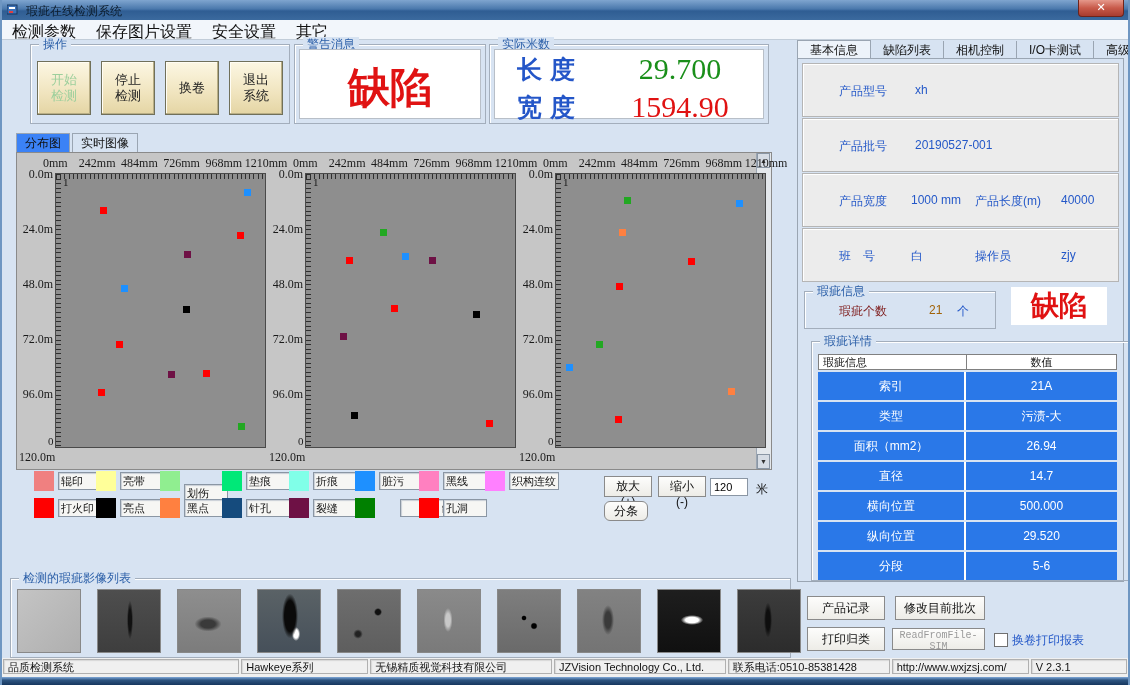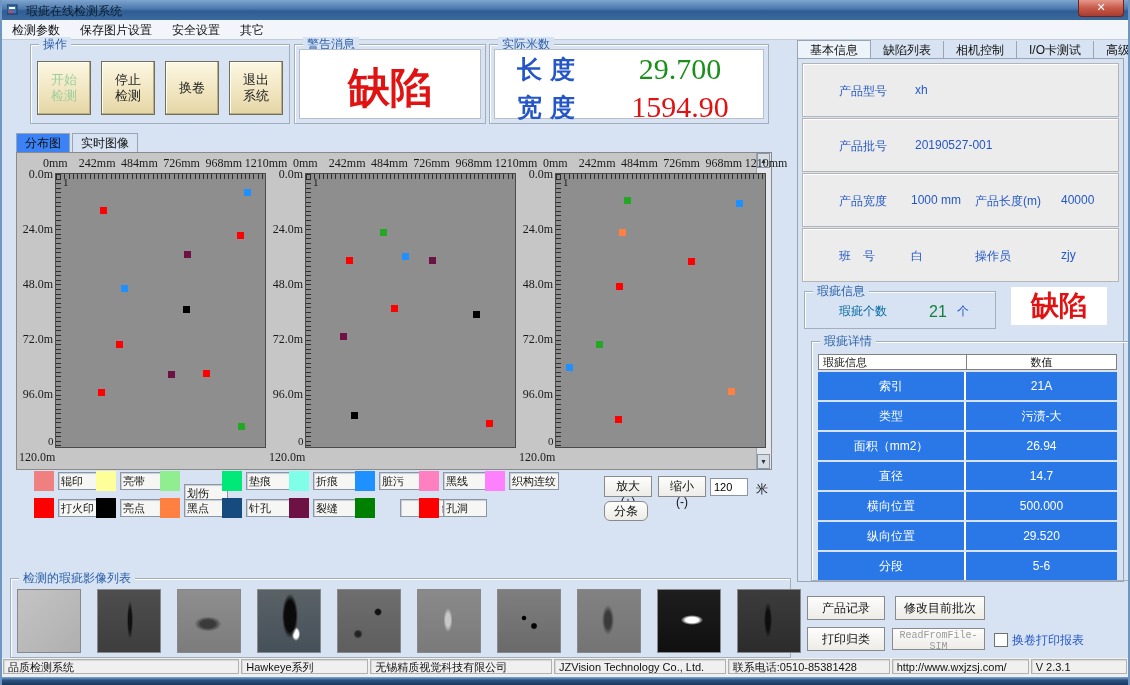--- a/index.html
+++ b/index.html
@@ -11,21 +11,21 @@
     background:linear-gradient(180deg,#7FA5CF 0%,#4A78AC 45%,#2F5D93 55%,#3B6A9E 100%);}
   #titlebar .app-title{position:absolute;left:24px;top:3px;font-size:12px;color:#0B1B2B;}
   #app-icon{position:absolute;left:5px;top:3px;width:14px;height:14px;}
   #close-btn{position:absolute;right:4px;top:0;width:44px;height:16px;
     background:linear-gradient(180deg,#E5988B 0%,#C85A4A 50%,#A83C2F 100%);
     border:1px solid #6E241B;border-top:none;border-radius:0 0 4px 4px;
     color:#FFF;font-size:11px;text-align:center;line-height:15px;cursor:pointer;}
 
   
   #menubar{position:absolute;left:0;top:20px;width:100%;height:19px;background:#F2F6FB;border-bottom:1px solid #C2CDD9;}
-  #menubar span{display:inline-block;padding:2px 10px;font-size:12px;color:#111;cursor:default;}
+  #menubar span{display:inline-block;padding:2px 10px;font-size:16px;color:#111;cursor:default;}
 
   
   .groupbox{position:absolute;border:1px solid #A3AEBC;box-shadow:inset 1px 1px 0 #FFF;}
   .gb-title{position:absolute;top:-8px;left:8px;background:#D7E3F2;padding:0 4px;font-size:12px;color:#2B5FA8;line-height:14px;white-space:nowrap;}
 
   
   #op-buttons{position:absolute;left:6px;top:16px;display:flex;gap:10px;}
   .op-btn{width:52px;height:52px;background:linear-gradient(180deg,#FCF7E3 0%,#F0E4BE 60%,#E4D5A4 100%);
     border:1px solid #70705A;box-shadow:inset -1px -1px 0 #B9AE85, inset 1px 1px 0 #FFFDF4;
     font-size:13px;line-height:16px;color:#222;text-align:center;display:flex;align-items:center;justify-content:center;white-space:pre-line;cursor:pointer;}
@@ -329,22 +329,22 @@
         <div class="info-row" style="top: 169px;">
           <span style="left: 36px;">班　号</span>
           <span style="left: 108px;">白</span>
           <span style="left: 172px;">操作员</span>
           <span style="left: 258px;">zjy</span>
         </div>
       </div>
 
     <div class="groupbox" style="left:6px;top:232px;width:190px;height:36px;">
       <span class="gb-title" style="background:#D7E3F2;">瑕疵信息</span>
-      <span style="position:absolute;left:34px;top:11px;font-size:12px;color:#0369a1;font-family:Liberation Serif, serif;">瑕疵个数</span>
-      <span style="position:absolute;left:124px;top:11px;font-size:16px;color:#15803d;">21</span>
+      <span style="position:absolute;left:34px;top:11px;font-size:12px;color:#7f1d1d;font-family:Liberation Serif, serif;">瑕疵个数</span>
+      <span style="position:absolute;left:124px;top:11px;font-size:12px;color:#a16207;">21</span>
       <span style="position:absolute;left:152px;top:11px;font-size:12px;color:#2458C8;">个</span>
     </div>
     <div id="defect-alert">缺陷</div>
 
     <div class="groupbox" style="left:13px;top:282px;width:319px;height:238px;padding-left:48px;">
       <span class="gb-title">瑕疵详情</span>
       <div id="detail-table">
           <div class="dt-header">
             <div class="dt-c1" style="text-align:left;padding-left:4px;border-right:1px solid #808080;">瑕疵信息</div>
             <div class="dt-c2">数值</div>

